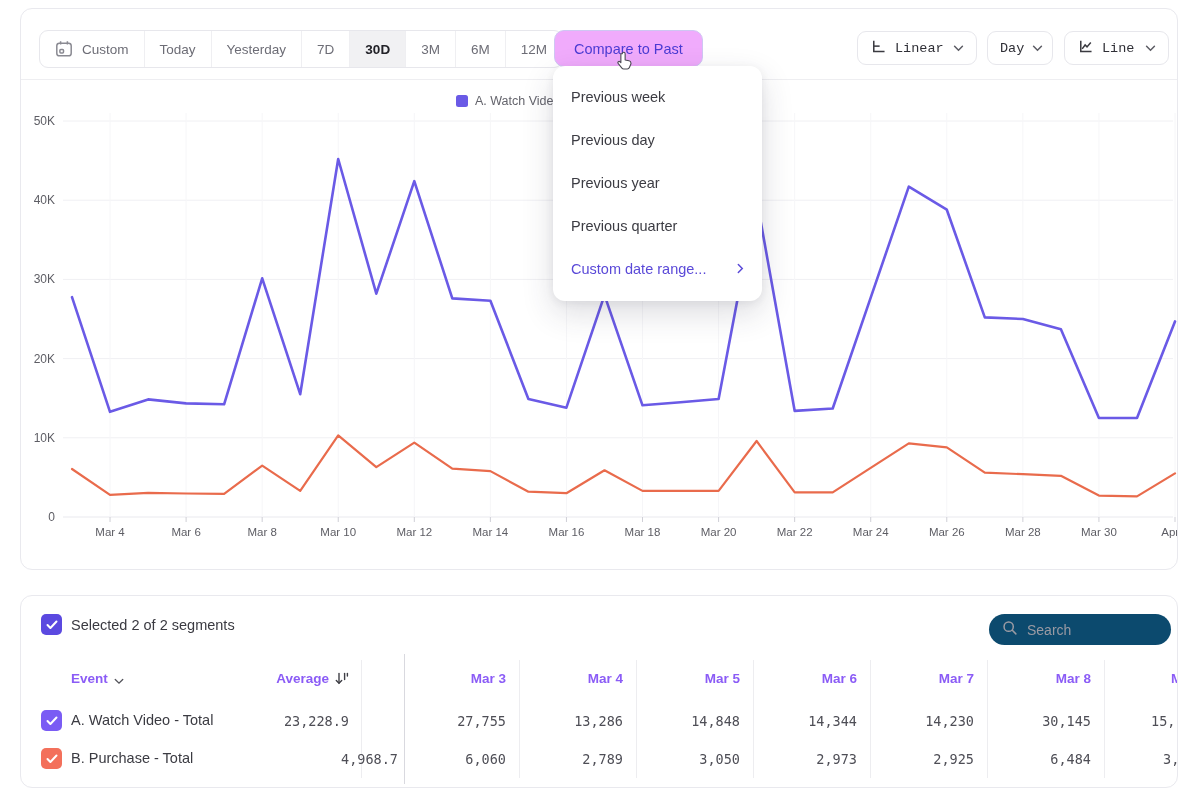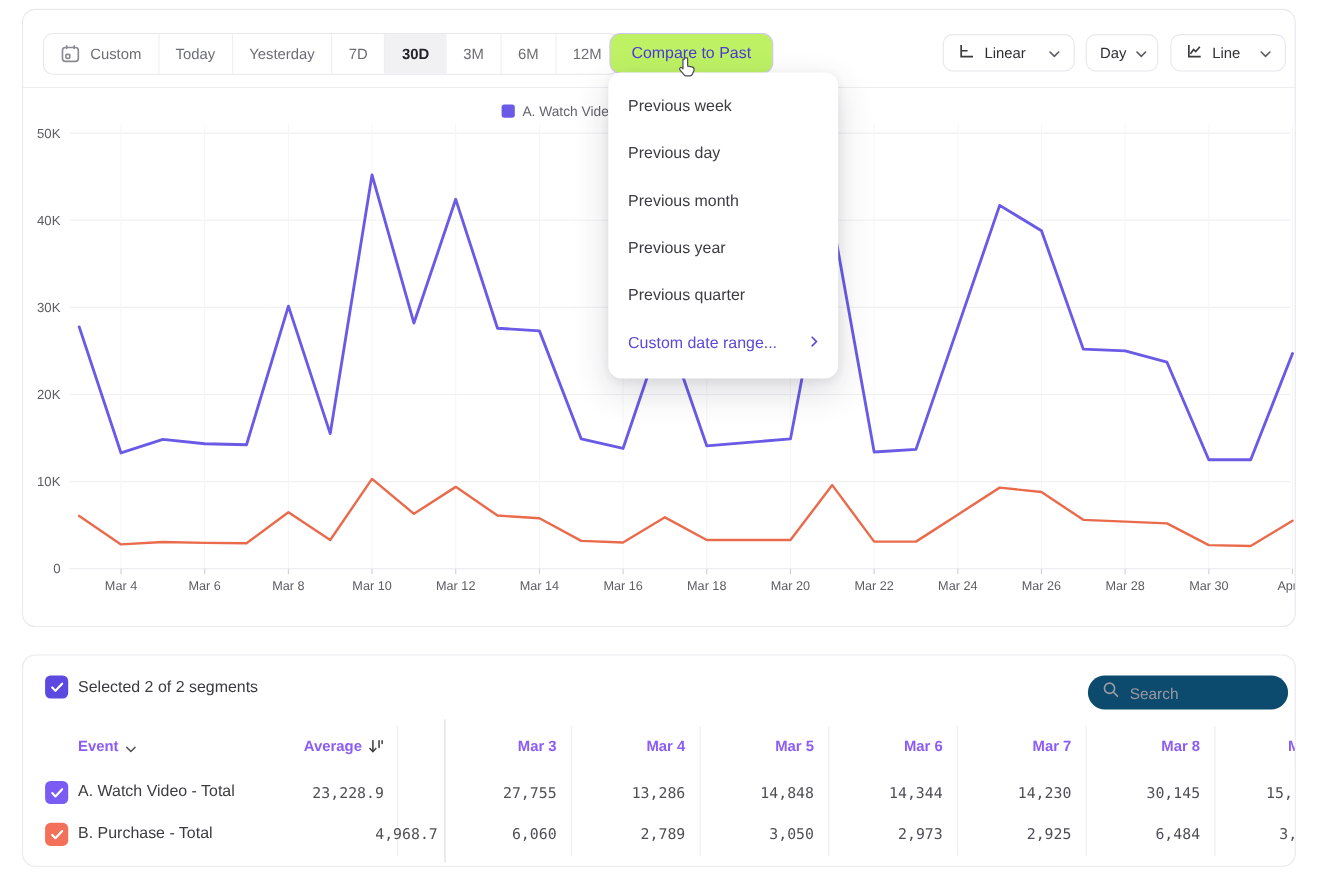--- a/index.html
+++ b/index.html
@@ -11,25 +11,25 @@
 
   
   .seg{position:absolute;left:18px;top:21px;height:36px;display:flex;align-items:stretch;
        border:1px solid #e7e7ec;border-radius:9px;background:#fff;overflow:hidden;}
   .seg-item{display:flex;align-items:center;gap:9px;padding:0 15px;font-size:13.5px;color:#6d6d76;
             border-left:1px solid #efeff2;white-space:nowrap;cursor:pointer;}
   .seg-item:first-child{border-left:none;}
   .seg-item.active{background:#f1f1f3;color:#222228;font-weight:700;}
   .cal-icon svg{display:block;}
   .compare-btn{position:absolute;left:533px;top:21px;height:37px;padding:0 19px;
-               background:#bef264;border:1px solid #cfc6f3;border-radius:10px;
+               background:#f0abfc;border:1px solid #cfc6f3;border-radius:10px;
                color:#4b3bd3;font-size:14.5px;font-family:"Liberation Sans",sans-serif;cursor:pointer;}
   .tb-btn{position:absolute;top:22px;height:34px;border:1px solid #e7e7ec;border-radius:9px;background:#fff;
           display:flex;align-items:center;gap:8px;padding:0 12px;font-size:13.5px;color:#2f2f36;
-          font-family:Liberation Sans, sans-serif;cursor:pointer;}
+          font-family:Liberation Mono, monospace;cursor:pointer;}
   #btn-linear{left:836px;width:120px;}
   #btn-day{left:966px;width:66px;}
   #btn-line{left:1043px;width:105px;}
   .tb-btn .grow{flex:1;text-align:left;}
   .divider{position:absolute;left:0;right:0;top:70px;height:1px;background:#eeeef1;}
 
   
   .legend{position:absolute;top:85px;left:0;right:0;display:flex;justify-content:center;gap:20px;
           font-size:12.5px;color:#64646c;}
   .legend-item{display:flex;align-items:center;gap:7px;}
@@ -217,21 +217,20 @@
         <line x1="1154" y1="508" x2="1154" y2="513" stroke="#cfcfd6" stroke-width="1"></line>
         <text x="1154" y="527" text-anchor="middle" fill="#5d5d64" font-size="11.5" font-family="Liberation Sans, sans-serif">Apr 1</text>
         <polyline points="51.0,460.0 89.0,485.9 127.1,483.8 165.1,484.5 203.1,484.8 241.2,456.6 279.2,481.9 317.2,426.4 355.3,458.1 393.3,433.6 431.3,459.7 469.4,462.1 507.4,482.7 545.4,484.2 583.5,461.3 621.5,481.9 659.6,481.9 697.6,481.9 735.6,432.0 773.7,483.4 811.7,483.4 849.7,458.9 887.8,434.3 925.8,438.3 963.8,463.6 1001.9,465.2 1039.9,466.8 1077.9,486.6 1116.0,487.4 1154.0,464.4" fill="none" stroke="#e96b4c" stroke-width="2.2" stroke-linejoin="round" stroke-linecap="round"></polyline>
         <polyline points="51.0,288.2 89.0,402.8 127.1,390.4 165.1,394.4 203.1,395.3 241.2,269.3 279.2,385.2 317.2,150.0 355.3,284.7 393.3,172.2 431.3,289.4 469.4,291.8 507.4,390.0 545.4,398.7 583.5,286.2 621.5,396.3 659.6,393.2 697.6,390.0 735.6,189.6 773.7,401.9 811.7,399.5 849.7,288.6 887.8,177.7 925.8,200.7 963.8,308.4 1001.9,310.0 1039.9,320.3 1077.9,409.0 1116.0,409.0 1154.0,312.4" fill="none" stroke="#6a5ae6" stroke-width="2.6" stroke-linejoin="round" stroke-linecap="round"></polyline>
       </svg>
   </div>
 
   <div class="menu">
     <div class="menu-item">Previous week</div>
     <div class="menu-item">Previous day</div>
-    <div class="menu-item">Previous month</div>
     <div class="menu-item">Previous year</div>
     <div class="menu-item">Previous quarter</div>
     <div class="menu-item custom">
       <span>Custom date range...</span>
       <span>
         <svg width="7" height="11" viewBox="0 0 8 12" fill="none" stroke="#5a49d8" stroke-width="1.7" stroke-linecap="round">
             <polyline points="1.5,1.5 6,6 1.5,10.5"></polyline>
           </svg>
       </span>
     </div>

